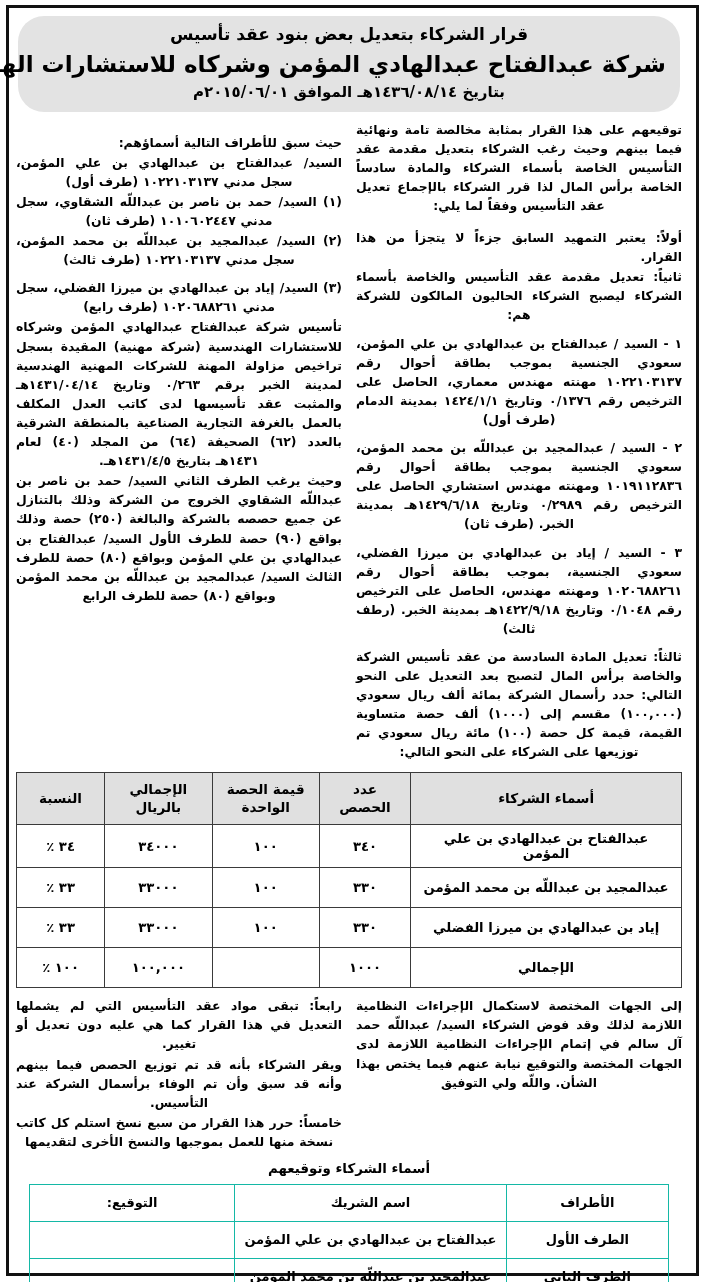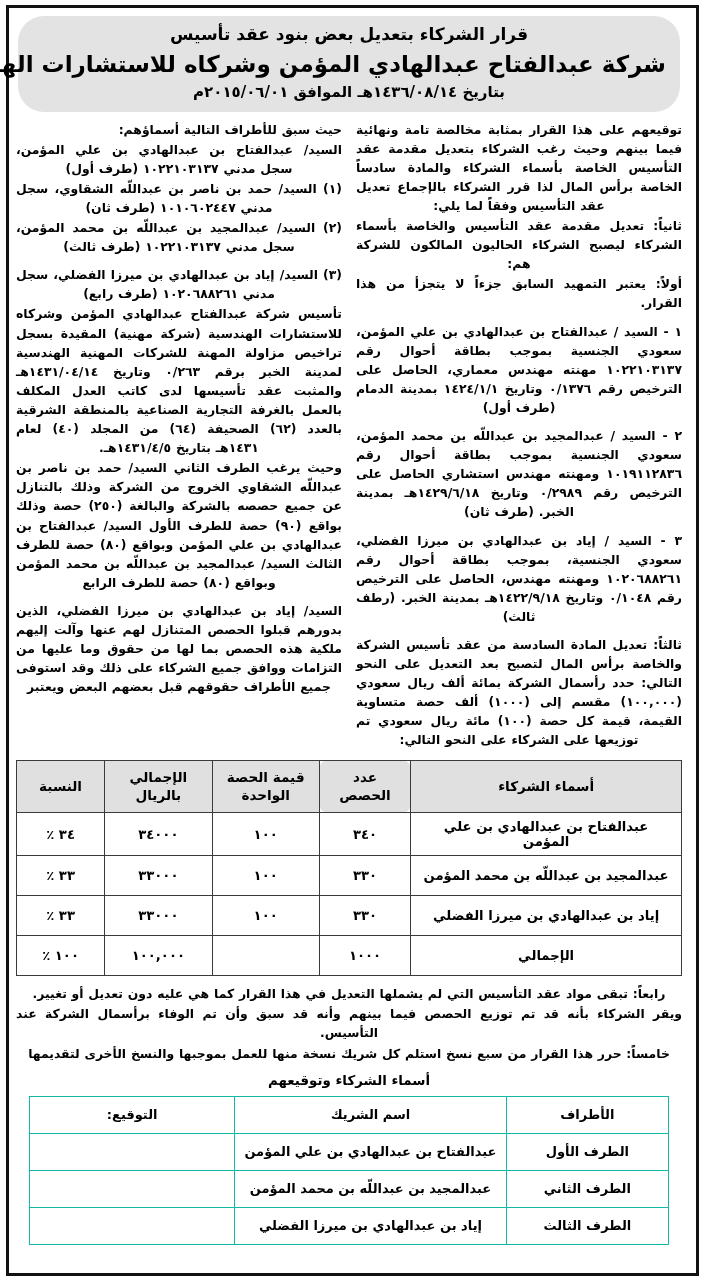--- a/index.html
+++ b/index.html
@@ -76,21 +76,21 @@
   p.para {
     margin: 0 0 1px 0;
     font-size: 12.4px;
     font-weight: bold;
     line-height: 1.54;
     text-align: justify;
     text-align-last: center;
     letter-spacing: -0.25px;
     word-spacing: 0.5px;
   }
-  p.para.lastline-right { text-align-last: right; }
+  p.para.lastline-right { text-align-last: right; margin-top: 13px; }
   p.para.gapabove { margin-top: 9px; }
 
   
   .shares-table {
     width: 100%;
     border-collapse: collapse;
     margin: 9px 0 6px 0;
     table-layout: fixed;
   }
   .shares-table th,
@@ -108,21 +108,21 @@
     line-height: 1.35;
     padding: 7px 2px 8px 2px;
   }
   .shares-table tbody td.name-cell {
     font-size: 13.2px;
     padding-right: 8px;
     padding-left: 8px;
   }
   .shares-table tbody tr td { height: 27px; }
   .col-name { width: 41.5%; }
-  .col-count { width: 13.5%; border-radius: 9px; }
+  .col-count { width: 13.5%; }
   .col-unit { width: 16%; }
   .col-total { width: 16%; }
   .col-pct { width: 13%; }
 
   
   .sig-title {
     text-align: center;
     font-size: 13.4px;
     font-weight: bold;
     margin: 9px 0 8px 0;
@@ -158,37 +158,36 @@
     <div class="header-banner">
       <div class="hdr-line1">قرار الشركاء بتعديل بعض بنود عقد تأسيس</div>
       <div class="hdr-line2"><span>شركة عبدالفتاح عبدالهادي المؤمن وشركاه للاستشارات الهندسية</span></div>
       <div class="hdr-line3">بتاريخ ١٤٣٦/٠٨/١٤هـ الموافق ٢٠١٥/٠٦/٠١م</div>
     </div>
 
     <div class="cols">
 
       <div class="col">
         <p class="para">توقيعهم على هذا القرار بمثابة مخالصة تامة ونهائية فيما بينهم وحيث رغب الشركاء بتعديل مقدمة عقد التأسيس الخاصة بأسماء الشركاء والمادة سادساً الخاصة برأس المال لذا قرر الشركاء بالإجماع تعديل عقد التأسيس وفقاً لما يلي:</p>
+        <p class="para lastline-right">أولاً: يعتبر التمهيد السابق جزءاً لا يتجزأ من هذا القرار.</p>
         <p class="para">ثانياً: تعديل مقدمة عقد التأسيس والخاصة بأسماء الشركاء ليصبح الشركاء الحاليون المالكون للشركة هم:</p>
-        <p class="para lastline-right">أولاً: يعتبر التمهيد السابق جزءاً لا يتجزأ من هذا القرار.</p>
         <p class="para gapabove">١ - السيد / عبدالفتاح بن عبدالهادي بن علي المؤمن، سعودي الجنسية بموجب بطاقة أحوال رقم ١٠٢٢١٠٣١٣٧ مهنته مهندس معماري، الحاصل على الترخيص رقم ٠/١٣٧٦ وتاريخ ١٤٢٤/١/١ بمدينة الدمام (طرف أول)</p>
         <p class="para gapabove">٢ - السيد / عبدالمجيد بن عبداللّه بن محمد المؤمن، سعودي الجنسية بموجب بطاقة أحوال رقم ١٠١٩١١٢٨٣٦ ومهنته مهندس استشاري الحاصل على الترخيص رقم ٠/٢٩٨٩ وتاريخ ١٤٢٩/٦/١٨هـ بمدينة الخبر. (طرف ثان)</p>
         <p class="para gapabove">٣ - السيد / إياد بن عبدالهادي بن ميرزا الفضلي، سعودي الجنسية، بموجب بطاقة أحوال رقم ١٠٢٠٦٨٨٢٦١ ومهنته مهندس، الحاصل على الترخيص رقم ٠/١٠٤٨ وتاريخ ١٤٢٢/٩/١٨هـ بمدينة الخبر. (رطف ثالث)</p>
         <p class="para gapabove">ثالثاً: تعديل المادة السادسة من عقد تأسيس الشركة والخاصة برأس المال لتصبح بعد التعديل على النحو التالي: حدد رأسمال الشركة بمائة ألف ريال سعودي (١٠٠,٠٠٠) مقسم إلى (١٠٠٠) ألف حصة متساوية القيمة، قيمة كل حصة (١٠٠) مائة ريال سعودي تم توزيعها على الشركاء على النحو التالي:</p>
       </div>
 
       <div class="col">
         <p class="para lastline-right">حيث سبق للأطراف التالية أسماؤهم:</p>
         <p class="para">السيد/ عبدالفتاح بن عبدالهادي بن علي المؤمن، سجل مدني ١٠٢٢١٠٣١٣٧ (طرف أول)</p>
         <p class="para">(١) السيد/ حمد بن ناصر بن عبداللّه الشقاوي، سجل مدني ١٠١٠٦٠٢٤٤٧ (طرف ثان)</p>
         <p class="para">(٢) السيد/ عبدالمجيد بن عبداللّه بن محمد المؤمن، سجل مدني ١٠٢٢١٠٣١٣٧ (طرف ثالث)</p>
         <p class="para gapabove">(٣) السيد/ إياد بن عبدالهادي بن ميرزا الفضلي، سجل مدني ١٠٢٠٦٨٨٢٦١ (طرف رابع)</p>
         <p class="para">تأسيس شركة عبدالفتاح عبدالهادي المؤمن وشركاه للاستشارات الهندسية (شركة مهنية) المقيدة بسجل تراخيص مزاولة المهنة للشركات المهنية الهندسية لمدينة الخبر برقم ٠/٢٦٣ وتاريخ ١٤٣١/٠٤/١٤هـ والمثبت عقد تأسيسها لدى كاتب العدل المكلف بالعمل بالغرفة التجارية الصناعية بالمنطقة الشرقية بالعدد (٦٢) الصحيفة (٦٤) من المجلد (٤٠) لعام ١٤٣١هـ بتاريخ ١٤٣١/٤/٥هـ.</p>
         <p class="para">وحيث يرغب الطرف الثاني السيد/ حمد بن ناصر بن عبداللّه الشقاوي الخروج من الشركة وذلك بالتنازل عن جميع حصصه بالشركة والبالغة (٢٥٠) حصة وذلك بواقع (٩٠) حصة للطرف الأول السيد/ عبدالفتاح بن عبدالهادي بن علي المؤمن وبواقع (٨٠) حصة للطرف الثالث السيد/ عبدالمجيد بن عبداللّه بن محمد المؤمن وبواقع (٨٠) حصة للطرف الرابع</p>
-        <p class="para gapabove">السيد/ إياد بن عبدالهادي بن ميرزا الفضلي، الذين بدورهم قبلوا الحصص المتنازل لهم عنها وآلت إليهم ملكية هذه الحصص بما لها من حقوق وما عليها من التزامات ووافق جميع الشركاء على ذلك وقد استوفى جميع الأطراف حقوقهم قبل بعضهم البعض ويعتبر</p>
       </div>
     </div>
 
     <table class="shares-table">
       <thead>
         <tr>
           <th class="col-name">أسماء الشركاء</th>
           <th class="col-count">
             <span>عدد</span><br>
             <span>الحصص</span>
@@ -231,23 +230,26 @@
             <td class="col-count">١٠٠٠</td>
             <td class="col-unit"></td>
             <td class="col-total">١٠٠,٠٠٠</td>
             <td class="col-pct">١٠٠ ٪</td>
           </tr>
         </tbody>
     </table>
 
     <div class="cols">
       <div class="col">
+        <p class="para">إلى الجهات المختصة لاستكمال الإجراءات النظامية اللازمة لذلك وقد فوض الشركاء السيد/ عبداللّه حمد آل سالم في إتمام الإجراءات النظامية اللازمة لدى الجهات المختصة والتوقيع نيابة عنهم فيما يختص بهذا الشأن. واللّه ولي التوفيق</p>
+      </div>
+      <div class="col">
         <p class="para">رابعاً: تبقى مواد عقد التأسيس التي لم يشملها التعديل في هذا القرار كما هي عليه دون تعديل أو تغيير.</p>
         <p class="para">ويقر الشركاء بأنه قد تم توزيع الحصص فيما بينهم وأنه قد سبق وأن تم الوفاء برأسمال الشركة عند التأسيس.</p>
-        <p class="para">خامساً: حرر هذا القرار من سبع نسخ استلم كل شريك نسخة منها للعمل بموجبها والنسخ الأخرى لتقديمها</p>
+        <p class="para">خامساً: حرر هذا القرار من سبع نسخ استلم كل كاتب نسخة منها للعمل بموجبها والنسخ الأخرى لتقديمها</p>
       </div>
     </div>
 
     <div class="sig-title">أسماء الشركاء وتوقيعهم</div>
     <table class="sig-table">
       <thead>
         <tr>
           <th class="sig-col-party">الأطراف</th>
           <th class="sig-col-name">اسم الشريك</th>
           <th class="sig-col-sign">التوقيع:</th>

